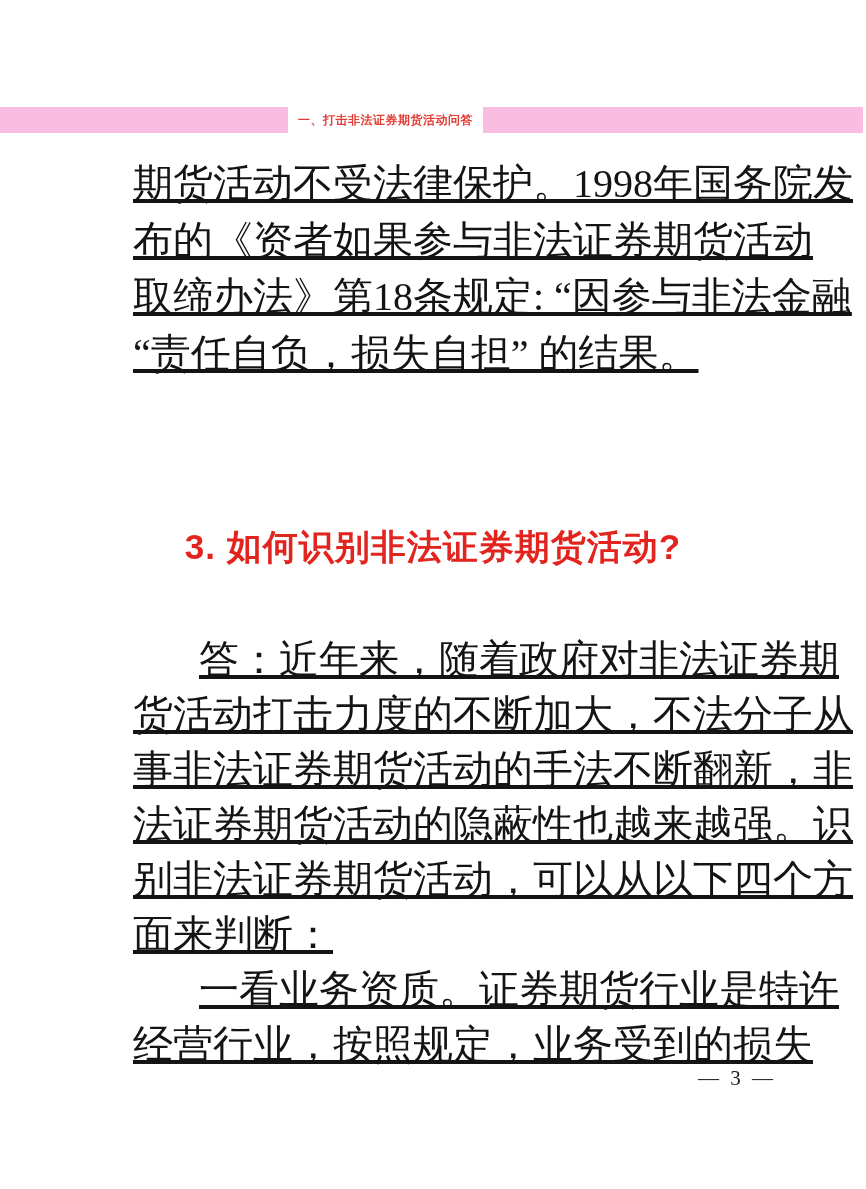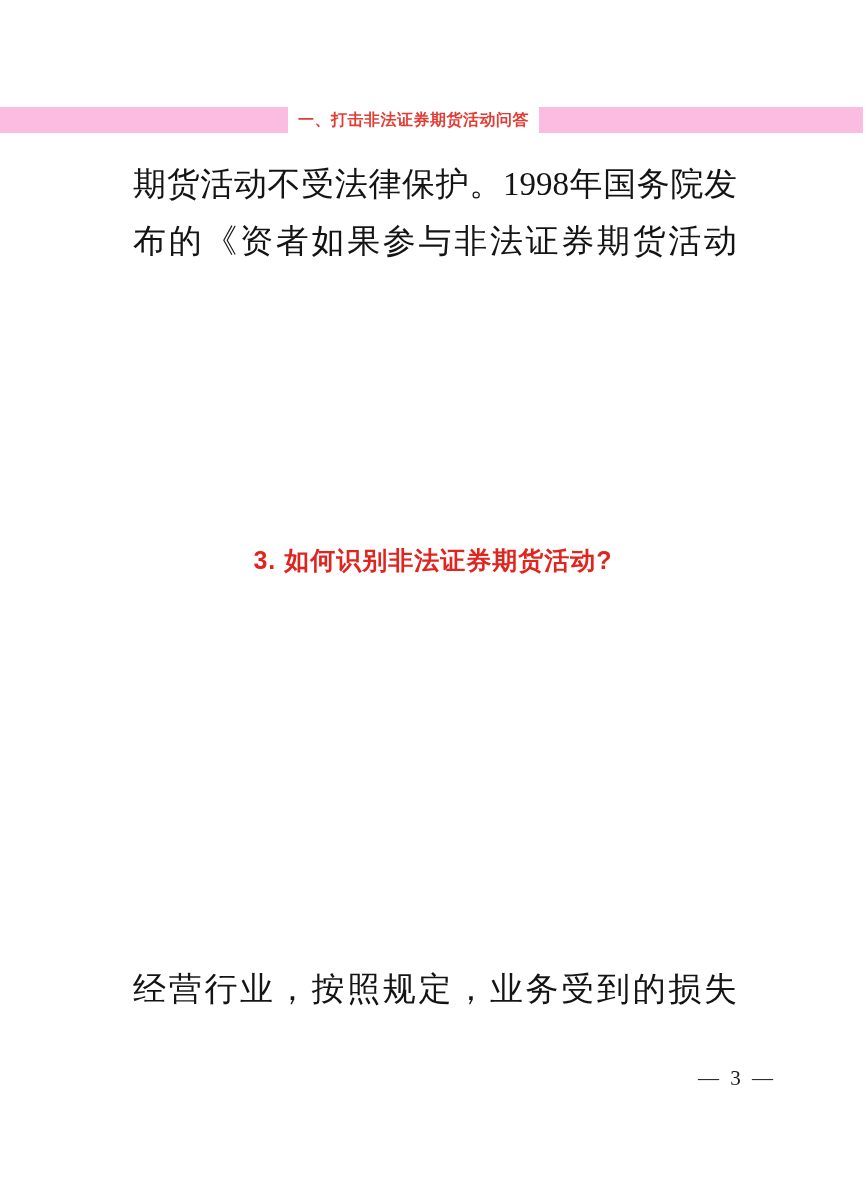--- a/index.html
+++ b/index.html
@@ -31,64 +31,65 @@
     height: 26px;
     background: var(--bar-pink, #fbbce1);
   }
   .header-bar.left { width: 288px; flex: 0 0 auto; }
   .header-bar.right { flex: 1 1 auto; margin-right: 3px; }
   .header-title {
     flex: 0 0 auto;
     padding: 0 10px;
     font-family: "Liberation Sans", "DejaVu Sans", sans-serif;
     font-weight: bold;
-    font-size: 16px;
+    font-size: 12px;
     line-height: 26px;
     letter-spacing: 0.5px;
     color: var(--header-red, #e23c34);
     white-space: nowrap;
   }
 
   
   .para {
     position: absolute;
     left: 133px;
     width: 604px;
   }
   .para .line {
-    font-size: 33px;
+    font-size: 40px;
     text-align: justify;
     text-align-last: justify;
     white-space: nowrap;
     color: var(--text-color, #141414);
+    text-decoration: underline;
   }
   .para .line.noj {
     text-align: left;
     text-align-last: left;
   }
   .para .line.indent {
     padding-left: 66px;
   }
   .p1 { top: 156px; }
   .p1 .line { line-height: 56.5px; }
   .p2 { top: 632px; }
   .p2 .line, .p3 .line { line-height: 55px; }
   .p3 { top: 962px; }
 
   
   .q-heading {
     position: absolute;
     top: 524px;
     left: 0;
     right: 0;
-    margin: 13px;
+    margin: 0;
     text-align: center;
     font-family: "Liberation Sans", "DejaVu Sans", sans-serif;
     font-weight: bold;
-    font-size: 25px;
+    font-size: 35px;
     line-height: 46px;
     letter-spacing: 1px;
     color: var(--heading-red, #e2241e);
   }
 
   
   .page-number {
     position: absolute;
     top: 1066px;
     right: 90px;
@@ -105,24 +106,35 @@
 
   <div class="running-header">
     <div class="header-bar left"></div>
     <div class="header-title">一、打击非法证券期货活动问答</div>
     <div class="header-bar right"></div>
   </div>
 
   <div class="para p1">
     <div class="line">期货活动不受法律保护。1998年国务院发</div>
     <div class="line">布的《资者如果参与非法证券期货活动</div>
+    <div class="line">取缔办法》第18条规定: “因参与非法金融</div>
+    <div class="line noj">“责任自负，损失自担” 的结果。</div>
   </div>
 
   <h2 class="q-heading">3. 如何识别非法证券期货活动?</h2>
 
+  <div class="para p2">
+    <div class="line indent">答：近年来，随着政府对非法证券期</div>
+    <div class="line">货活动打击力度的不断加大，不法分子从</div>
+    <div class="line">事非法证券期货活动的手法不断翻新，非</div>
+    <div class="line">法证券期货活动的隐蔽性也越来越强。识</div>
+    <div class="line">别非法证券期货活动，可以从以下四个方</div>
+    <div class="line noj">面来判断：</div>
+  </div>
 
   <div class="para p3">
+    <div class="line indent">一看业务资质。证券期货行业是特许</div>
     <div class="line">经营行业，按照规定，业务受到的损失</div>
   </div>
 
   <div class="page-number">— 3 —</div>
 
 </div>
 
 </body></html>

